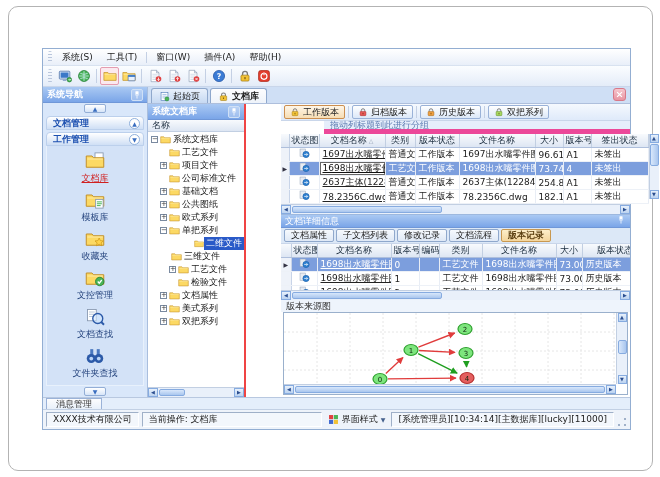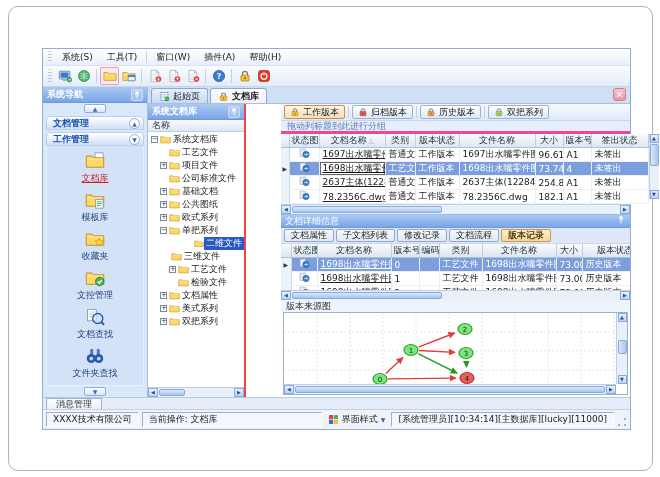--- a/index.html
+++ b/index.html
@@ -80,21 +80,21 @@
   .vscroll { width:12px; background:#e9f0fa; border-left:1px solid #c2cfe2; display:flex; flex-direction:column; align-items:center; }
   .vthumb { width:9px; background:linear-gradient(90deg,#d8e7fb,#a9c6ee); border:1px solid #86abe0; border-radius:2px; margin:1px 0; }
 
   
   .rightpanel { flex:1; display:flex; flex-direction:column; min-width:0; background:#ffffff;padding-left:35px; }
   .verbar { height:17px; display:flex; align-items:center; gap:2px; padding:0 3px; background:linear-gradient(#f5f9fe,#dfeafa); border-bottom:1px solid #c9d6ea; }
   .vbtn { height:14px; display:flex; align-items:center; gap:3px; padding:0 5px; border:1px solid #9ab2d8; border-radius:2px;
     background:linear-gradient(#ffffff,#dce8f8); }
   .vbtn.active { border-color:#cc8f50; background:linear-gradient(#fff6e8,#f6ddb4); }
   .vsep { width:1px; height:12px; background:#c4d0e4; margin:0 1px; }
-  .grouphint { height:13px; background:#e6eefb; color:#5b7ab0; display:flex; align-items:center; padding:0 6px; border-bottom:3px solid #ec4899; }
+  .grouphint { height:13px; background:#e6eefb; color:#5b7ab0; display:flex; align-items:center; padding:0 6px; border-bottom:5px solid #ec4899;margin-left:43px; }
 
   .tablewrap { display:flex; }
   table { border-collapse:collapse; table-layout:fixed; width:367px; background:#fff; }
   th,td { overflow:hidden; white-space:nowrap; font-weight:normal; text-align:left; }
   th { height:13px; background:linear-gradient(#f8fafd,#dde6f3); border-right:1px solid #c2cfe2; border-bottom:1px solid #aebfdc; padding:0 2px; color:#234; text-align:center;}
   td { height:13px; border-right:1px solid #e8edf5; border-bottom:1px solid #edf1f7; padding:0 3px; }
   td.ind { background:#eef2f9; border-right:1px solid #c8d4e8; padding:0; text-align:center; color:#334; font-size:6px; }
   td.iccell { text-align:center; padding:0; }
   td.name { text-decoration:underline; }
   tr.sel td { background:#7c9edd; color:#fff; }

